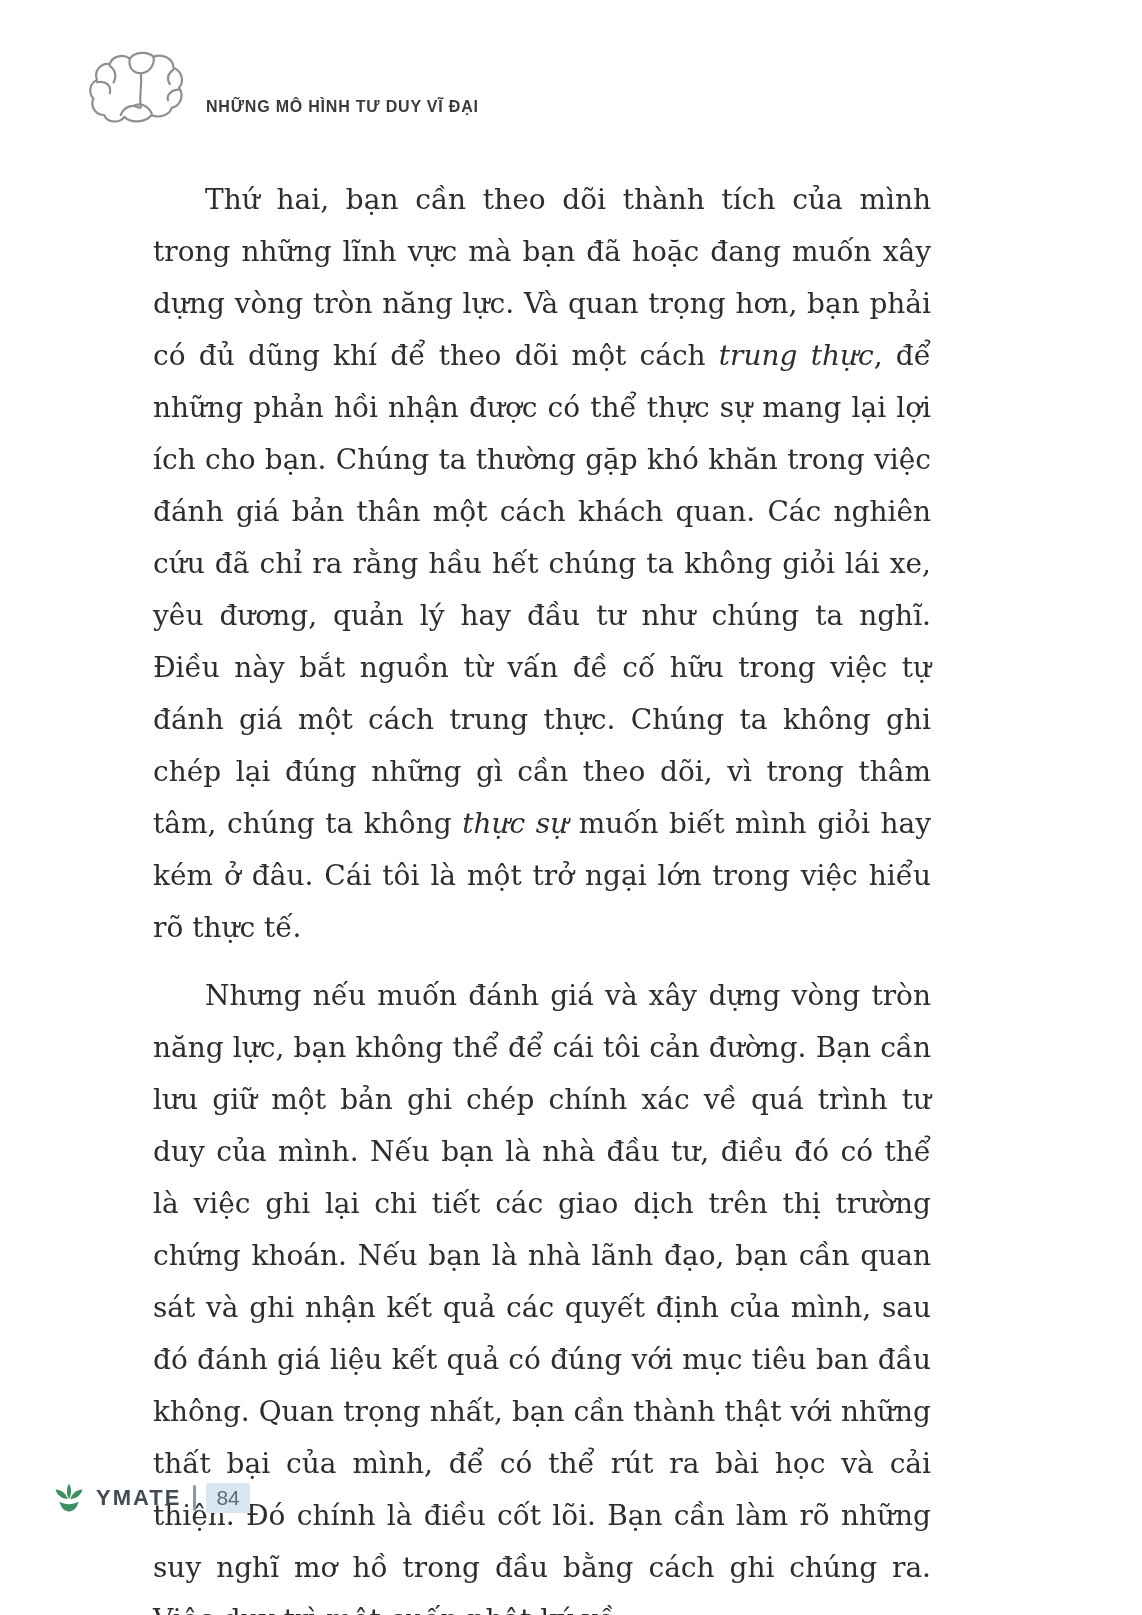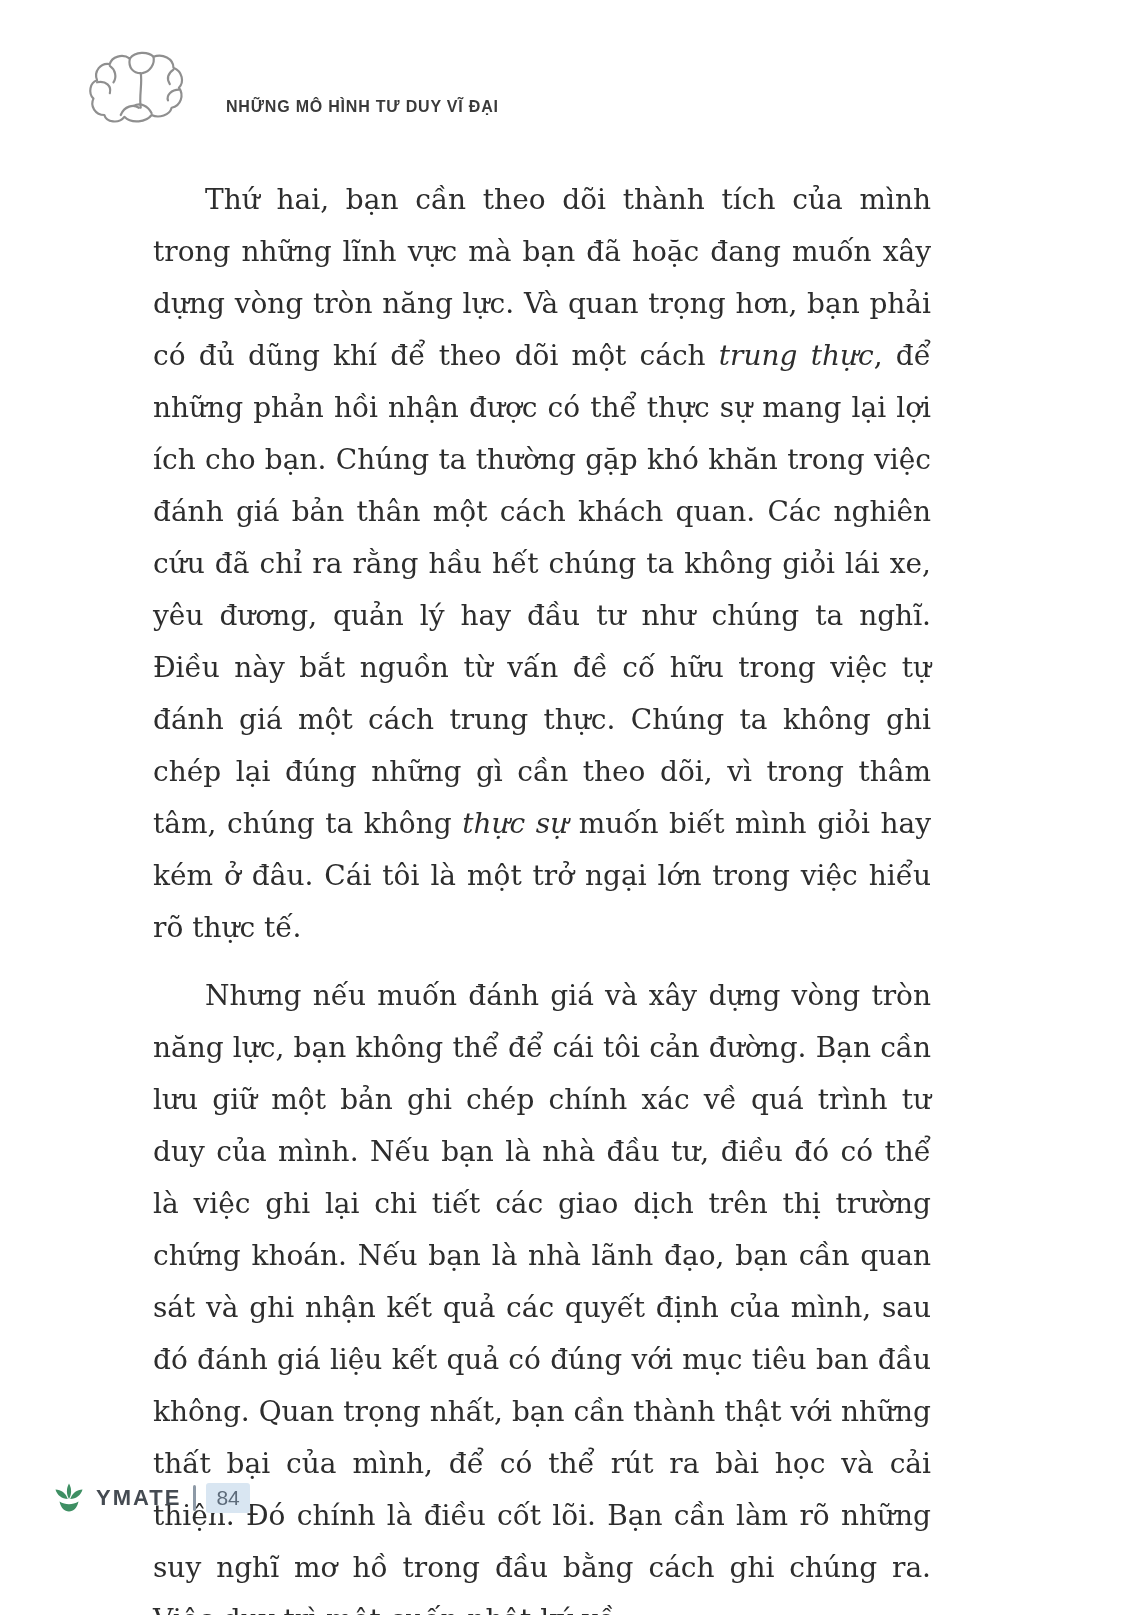--- a/index.html
+++ b/index.html
@@ -16,21 +16,21 @@
     font-family: "DejaVu Serif", serif;
   }
 
   
   .header {
     position: absolute;
     top: 50px;
     left: 88px;
     display: flex;
     align-items: flex-end;
-    gap: 38px;
+    gap: 18px;
   }
   .brain-wrap {
     width: 100px;
     height: 80px;
     display: inline-block;
   }
   .brain-wrap svg { width: 100%; height: 100%; }
   .running-head {
     font-family: "Liberation Sans", sans-serif;
     font-size: 16px;

